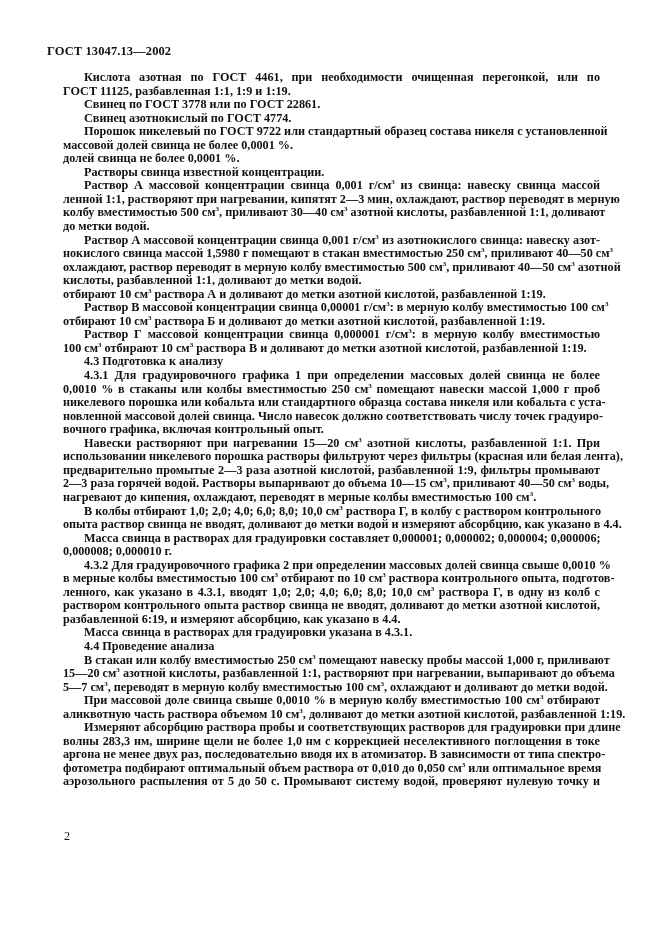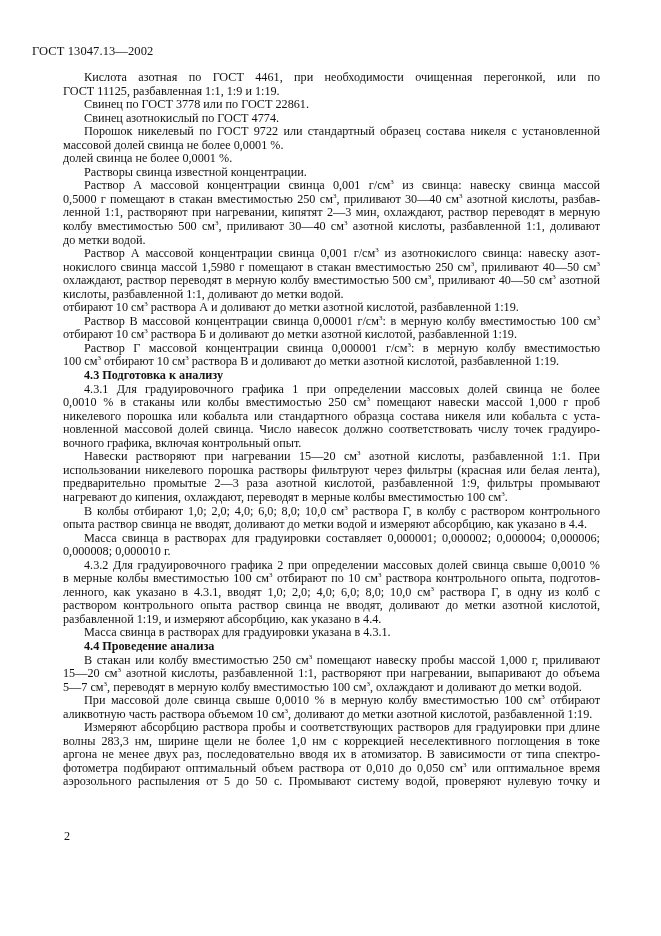--- a/index.html
+++ b/index.html
@@ -1,20 +1,20 @@
 <!DOCTYPE html>
 <html><head>
 <meta charset="utf-8">
 <style>
   html, body { margin:0; padding:0; background:#ffffff; }
   body { width:661px; height:936px; position:relative; overflow:hidden;
          font-family:"Liberation Serif", "DejaVu Serif", serif; color:#111; }
-  .hdr { position:absolute; left:32px; top:44px; font-weight:normal; font-size:12.5px; letter-spacing:0.1px; }
+  .hdr { position:absolute; left:47px; top:44px; font-weight:bold; font-size:12.5px; letter-spacing:0.1px; }
   .body { position:absolute; left:63px; top:71px; width:537px; font-size:12.2px; line-height:13.55px; }
-  .ln { display:block; white-space:nowrap; text-align:justify; text-align-last:justify; height:13.55px; overflow:visible; }
+  .ln { display:block; white-space:nowrap; text-align:justify; text-align-last:justify; height:13.55px; overflow:visible;font-weight:bold; }
   .ln.last { text-align-last:left; }
   .ind { padding-left:21px; }
   .h { font-weight:bold; }
   sup { font-size:7px; line-height:0; vertical-align:5px; }
   .pg { position:absolute; left:64px; top:829px; font-size:12.2px; }
 </style>
 </head>
 <body>
 
 <div class="hdr">ГОСТ 13047.13—2002</div>
@@ -22,21 +22,20 @@
 <div class="body" id="body">
     <span class="ln ind">Кислота азотная по ГОСТ 4461, при необходимости очищенная перегонкой, или по</span>
     <span class="ln last">ГОСТ 11125, разбавленная 1:1, 1:9 и 1:19.</span>
     <span class="ln ind last">Свинец по ГОСТ 3778 или по ГОСТ 22861.</span>
     <span class="ln ind last">Свинец азотнокислый по ГОСТ 4774.</span>
     <span class="ln ind">Порошок никелевый по ГОСТ 9722 или стандартный образец состава никеля с установленной</span>
     <span class="ln last">массовой долей свинца не более 0,0001 %.</span>
     <span class="ln last">долей свинца не более 0,0001 %.</span>
     <span class="ln ind last">Растворы свинца известной концентрации.</span>
     <span class="ln ind">Раствор А массовой концентрации свинца 0,001 г/см<sup>3</sup> из свинца: навеску свинца массой</span>
-    <span class="ln">0,5000 г помещают в стакан вместимостью 250 см<sup>3</sup>, приливают 30—40 см<sup>3</sup> азотной кислоты, разбав-</span>
     <span class="ln">ленной 1:1, растворяют при нагревании, кипятят 2—3 мин, охлаждают, раствор переводят в мерную</span>
     <span class="ln">колбу вместимостью 500 см<sup>3</sup>, приливают 30—40 см<sup>3</sup> азотной кислоты, разбавленной 1:1, доливают</span>
     <span class="ln last">до метки водой.</span>
     <span class="ln ind">Раствор А массовой концентрации свинца 0,001 г/см<sup>3</sup> из азотнокислого свинца: навеску азот-</span>
     <span class="ln">нокислого свинца массой 1,5980 г помещают в стакан вместимостью 250 см<sup>3</sup>, приливают 40—50 см<sup>3</sup></span>
     <span class="ln">охлаждают, раствор переводят в мерную колбу вместимостью 500 см<sup>3</sup>, приливают 40—50 см<sup>3</sup> азотной</span>
     <span class="ln last">кислоты, разбавленной 1:1, доливают до метки водой.</span>
     <span class="ln last">отбирают 10 см<sup>3</sup> раствора А и доливают до метки азотной кислотой, разбавленной 1:19.</span>
     <span class="ln ind">Раствор В массовой концентрации свинца 0,00001 г/см<sup>3</sup>: в мерную колбу вместимостью 100 см<sup>3</sup></span>
     <span class="ln last">отбирают 10 см<sup>3</sup> раствора Б и доливают до метки азотной кислотой, разбавленной 1:19.</span>
@@ -44,30 +43,31 @@
     <span class="ln last">100 см<sup>3</sup> отбирают 10 см<sup>3</sup> раствора В и доливают до метки азотной кислотой, разбавленной 1:19.</span>
     <span class="ln ind last h">4.3 Подготовка к анализу</span>
     <span class="ln ind">4.3.1 Для градуировочного графика 1 при определении массовых долей свинца не более</span>
     <span class="ln">0,0010 % в стаканы или колбы вместимостью 250 см<sup>3</sup> помещают навески массой 1,000 г проб</span>
     <span class="ln">никелевого порошка или кобальта или стандартного образца состава никеля или кобальта с уста-</span>
     <span class="ln">новленной массовой долей свинца. Число навесок должно соответствовать числу точек градуиро-</span>
     <span class="ln last">вочного графика, включая контрольный опыт.</span>
     <span class="ln ind">Навески растворяют при нагревании 15—20 см<sup>3</sup> азотной кислоты, разбавленной 1:1. При</span>
     <span class="ln">использовании никелевого порошка растворы фильтруют через фильтры (красная или белая лента),</span>
     <span class="ln">предварительно промытые 2—3 раза азотной кислотой, разбавленной 1:9, фильтры промывают</span>
+    <span class="ln">2—3 раза горячей водой. Растворы выпаривают до объема 10—15 см<sup>3</sup>, приливают 40—50 см<sup>3</sup> воды,</span>
     <span class="ln last">нагревают до кипения, охлаждают, переводят в мерные колбы вместимостью 100 см<sup>3</sup>.</span>
     <span class="ln ind">В колбы отбирают 1,0; 2,0; 4,0; 6,0; 8,0; 10,0 см<sup>3</sup> раствора Г, в колбу с раствором контрольного</span>
     <span class="ln last">опыта раствор свинца не вводят, доливают до метки водой и измеряют абсорбцию, как указано в 4.4.</span>
     <span class="ln ind">Масса свинца в растворах для градуировки составляет 0,000001; 0,000002; 0,000004; 0,000006;</span>
     <span class="ln last">0,000008; 0,000010 г.</span>
     <span class="ln ind">4.3.2 Для градуировочного графика 2 при определении массовых долей свинца свыше 0,0010 %</span>
     <span class="ln">в мерные колбы вместимостью 100 см<sup>3</sup> отбирают по 10 см<sup>3</sup> раствора контрольного опыта, подготов-</span>
     <span class="ln">ленного, как указано в 4.3.1, вводят 1,0; 2,0; 4,0; 6,0; 8,0; 10,0 см<sup>3</sup> раствора Г, в одну из колб с</span>
     <span class="ln">раствором контрольного опыта раствор свинца не вводят, доливают до метки азотной кислотой,</span>
-    <span class="ln last">разбавленной 1:19, и измеряют абсорбцию, как указано в 4.4.</span>
+    <span class="ln last">разбавленной 6:19, и измеряют абсорбцию, как указано в 4.4.</span>
     <span class="ln ind last">Масса свинца в растворах для градуировки указана в 4.3.1.</span>
     <span class="ln ind last h">4.4 Проведение анализа</span>
     <span class="ln ind">В стакан или колбу вместимостью 250 см<sup>3</sup> помещают навеску пробы массой 1,000 г, приливают</span>
     <span class="ln">15—20 см<sup>3</sup> азотной кислоты, разбавленной 1:1, растворяют при нагревании, выпаривают до объема</span>
     <span class="ln last">5—7 см<sup>3</sup>, переводят в мерную колбу вместимостью 100 см<sup>3</sup>, охлаждают и доливают до метки водой.</span>
     <span class="ln ind">При массовой доле свинца свыше 0,0010 % в мерную колбу вместимостью 100 см<sup>3</sup> отбирают</span>
     <span class="ln last">аликвотную часть раствора объемом 10 см<sup>3</sup>, доливают до метки азотной кислотой, разбавленной 1:19.</span>
     <span class="ln ind">Измеряют абсорбцию раствора пробы и соответствующих растворов для градуировки при длине</span>
     <span class="ln">волны 283,3 нм, ширине щели не более 1,0 нм с коррекцией неселективного поглощения в токе</span>
     <span class="ln">аргона не менее двух раз, последовательно вводя их в атомизатор. В зависимости от типа спектро-</span>

